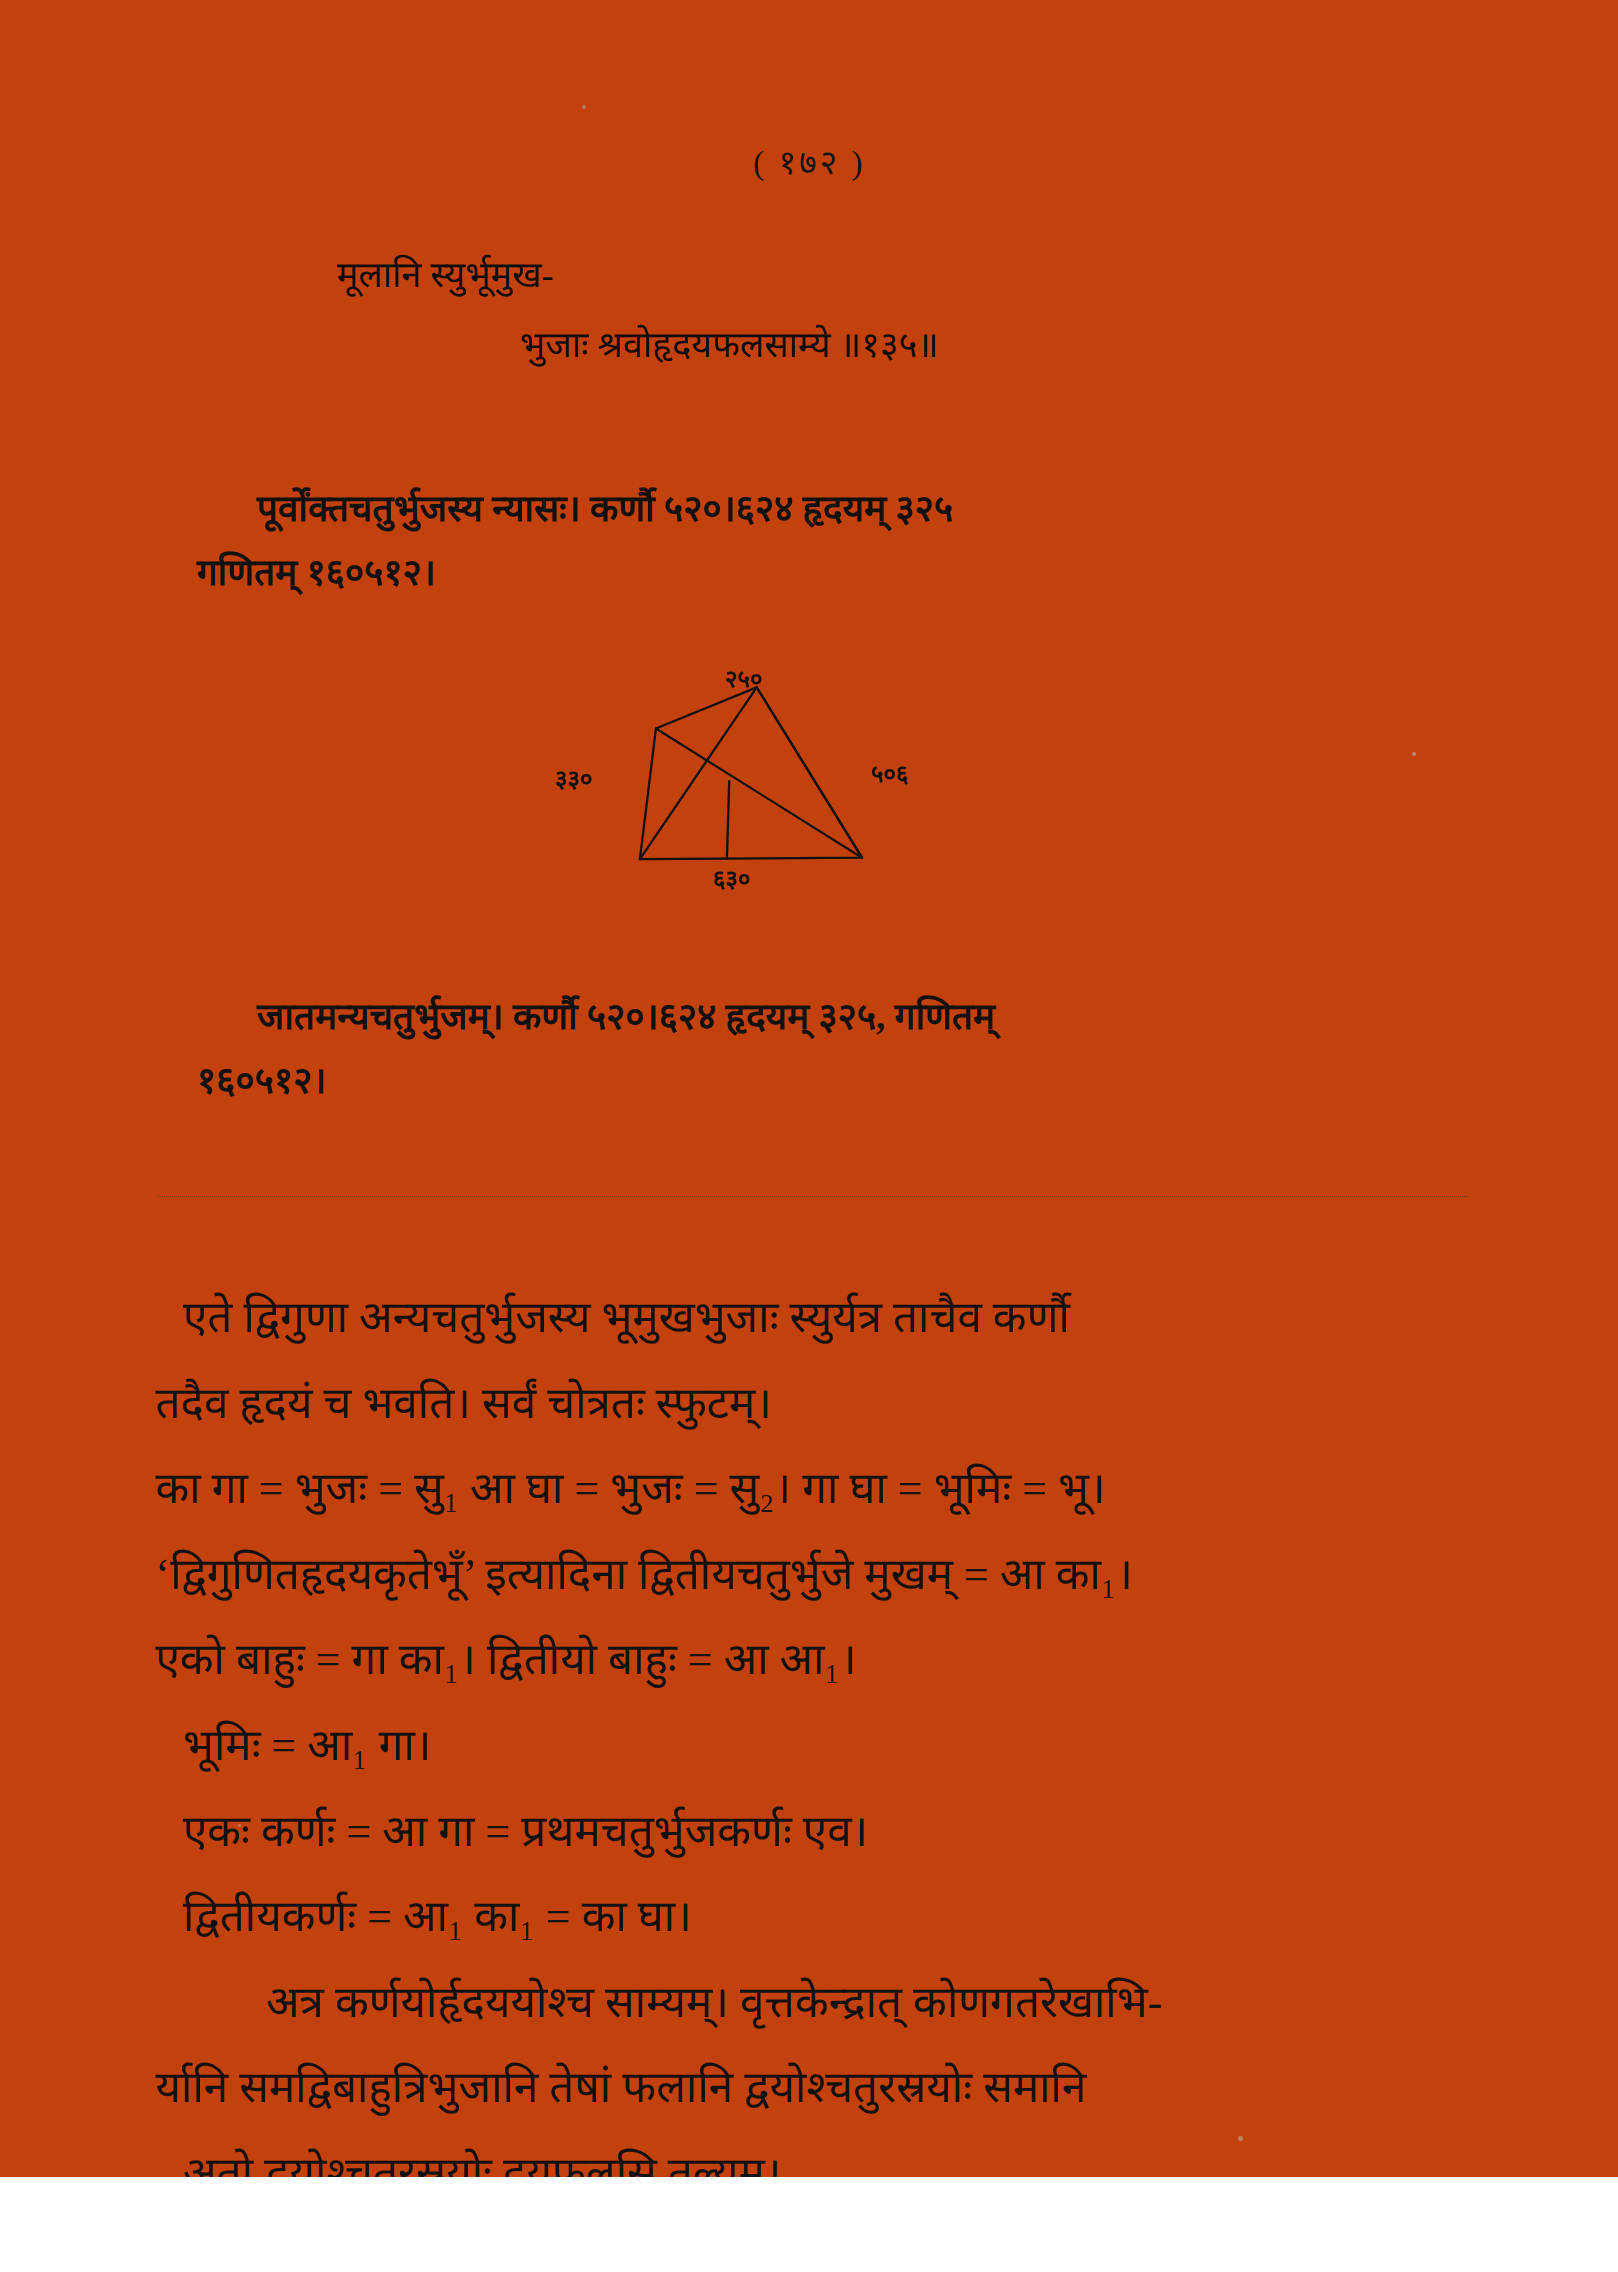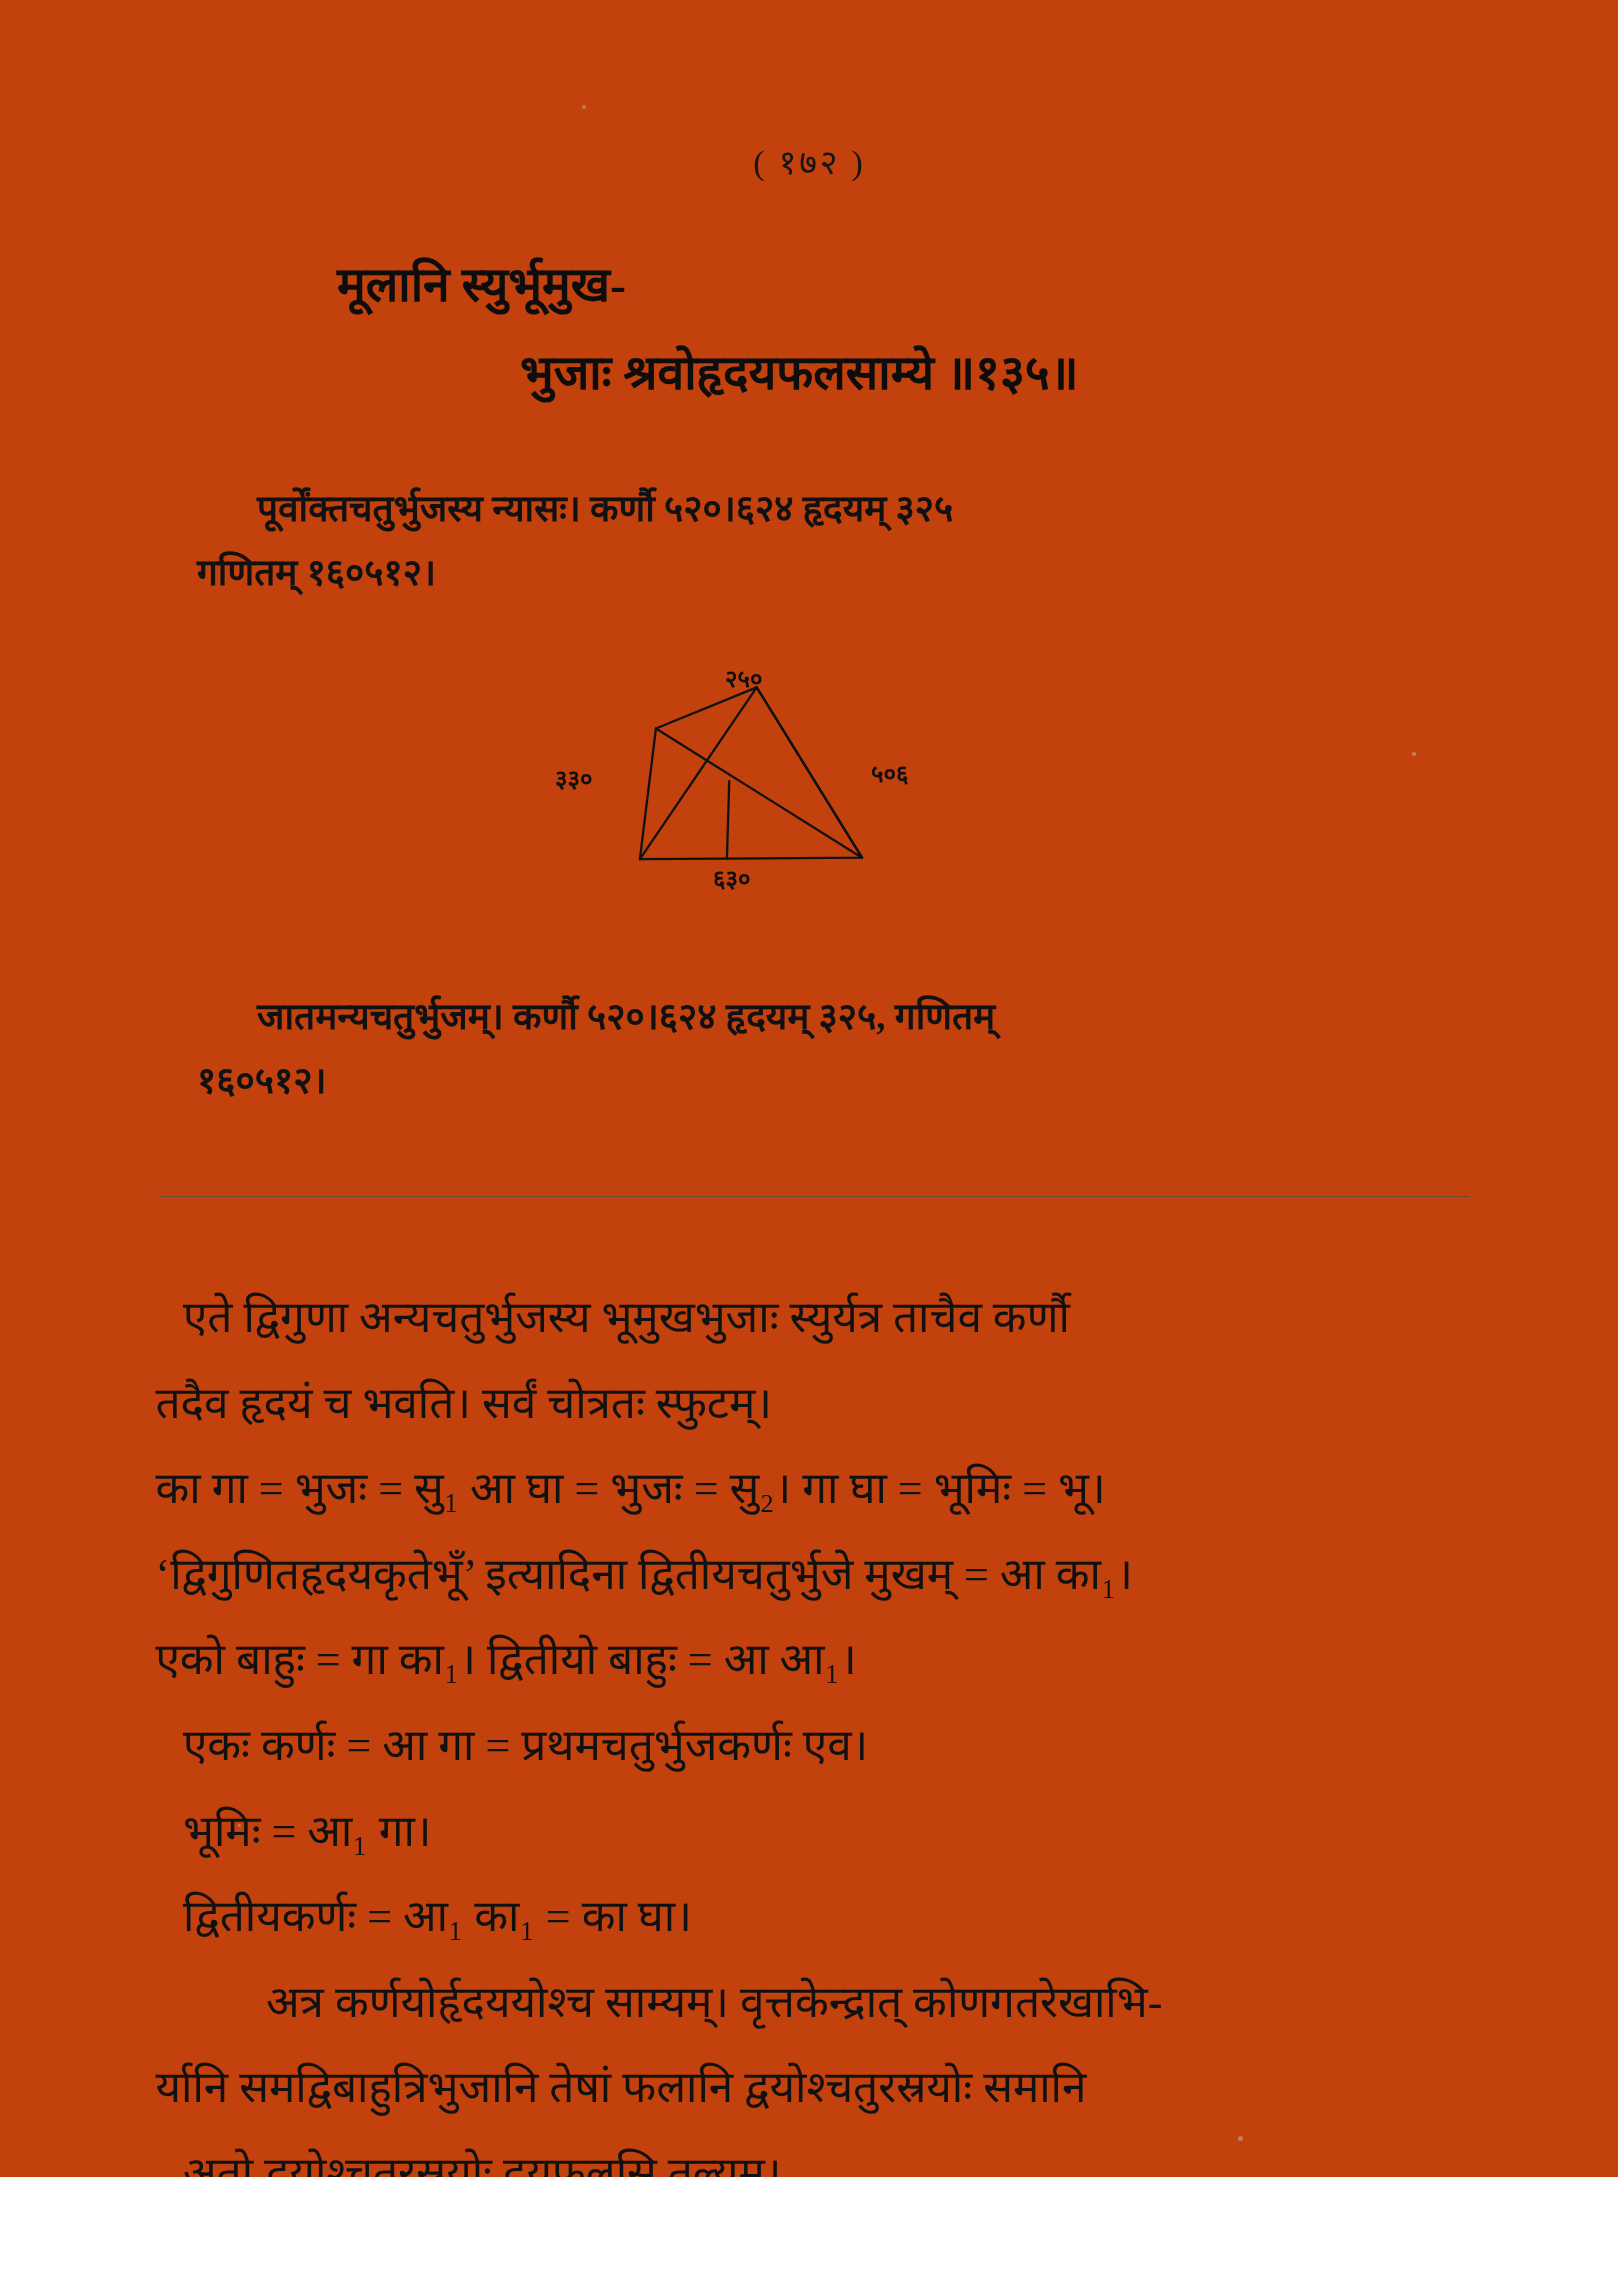--- a/index.html
+++ b/index.html
@@ -33,24 +33,24 @@
     text-align: center;
     font-size: 34px;
     letter-spacing: 2.8px;
     color: #151515;
   }
   .verse {
     position: absolute;
     left: 337px;
     top: 248px;
     width: 1192px;
-    font-size: 48px;
+    font-size: 36px;
     line-height: 1.55;
     color: #0d0d0d;
-    font-weight: 700;
+    font-weight: 400;
   }
   .verse .line2 {
     display: block;
     margin-left: 183px;
     margin-top: 13.8px;
     white-space: nowrap;
   }
   .para {
     position: absolute;
     font-size: 37px;
@@ -170,22 +170,22 @@
   </div>
 
   <div class="divider"></div>
 
   <div class="body-block">
     <p>एते द्विगुणा अन्यचतुर्भुजस्य भूमुखभुजाः स्युर्यत्र ताचैव कर्णौ</p>
     <p class="hang">तदैव हृदयं च भवति।   सर्वं चोत्रतः स्फुटम्।</p>
     <p class="hang">का गा = भुजः = सु₁  आ घा = भुजः = सु₂।  गा घा = भूमिः = भू।</p>
     <p class="hang">‘द्विगुणितहृदयकृतेभूँ’ इत्यादिना द्वितीयचतुर्भुजे मुखम् = आ का₁।</p>
     <p class="hang">एको बाहुः = गा का₁।   द्वितीयो बाहुः = आ आ₁।</p>
+    <p>भूमिः = आ₁ गा।</p>
     <p>एकः कर्णः = आ गा = प्रथमचतुर्भुजकर्णः एव।</p>
-    <p>भूमिः = आ₁ गा।</p>
     <p>द्वितीयकर्णः = आ₁ का₁ = का घा।</p>
     <p class="ind">अत्र कर्णयोर्हृदययोश्च साम्यम्। वृत्तकेन्द्रात् कोणगतरेखाभि-</p>
     <p class="hang">र्यानि समद्विबाहुत्रिभुजानि तेषां फलानि द्वयोश्चतुरस्रयोः समानि</p>
     <p>अतो द्वयोश्चतुरस्रयोः दयफलसि तुल्यम्।</p>
   </div>
 
 </div>
 
 
 </body></html>

